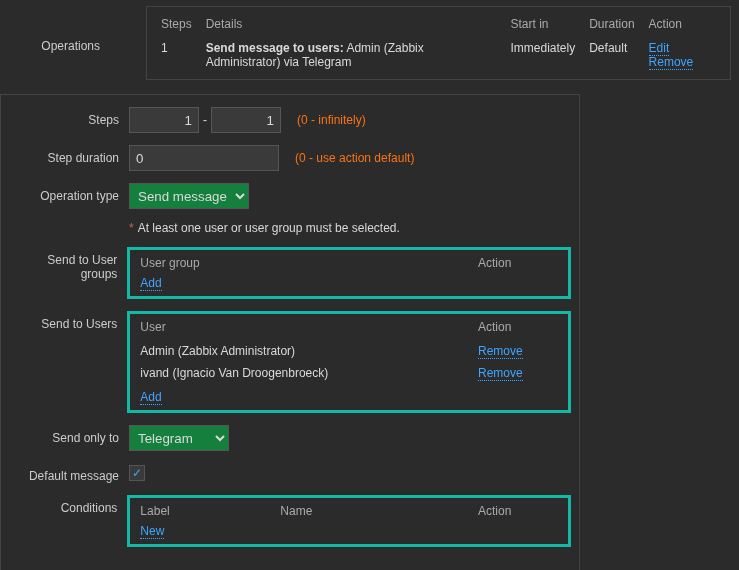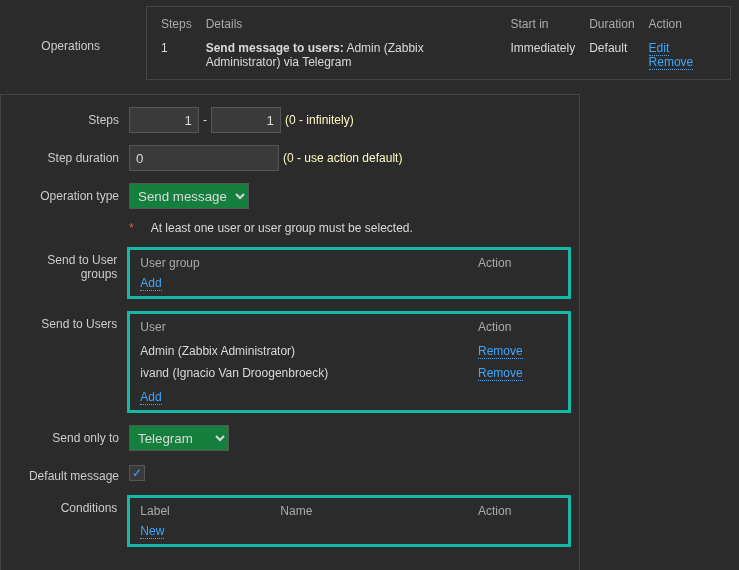--- a/index.html
+++ b/index.html
@@ -72,21 +72,21 @@
     height: 26px;
   }
   input.right { text-align: right; }
   select {
     background: #15803d;
     border: 1px solid #555;
     color: #d9d9d9;
     padding: 3px 4px;
     height: 26px;
   }
-  .hint { color: #fef9c3; margin-left: 4px; }
+  .hint { color: #f97316; margin-left: 16px; }
   .req { color: #e45959; }
   .subtable {
     border: 3px solid #14b8a6;
     width: 450px;
     padding: 6px 10px;
   }
   .subtable .hdr {
     display: flex;
     color: #aaa;
     margin-bottom: 6px;
@@ -166,21 +166,21 @@
       <div class="form-row">
         <div class="flabel">Operation type</div>
         <select style="width:120px">
           <option>Send message</option>
         </select>
       </div>
 
       <div class="form-row">
         <div class="flabel"></div>
         <span class="req">*</span>
-        <span style="margin-left:17px;">At least one user or user group must be selected.</span>
+        <span style="margin-left:4px;">At least one user or user group must be selected.</span>
       </div>
 
       <div class="form-row">
         <div class="flabel">Send to User groups</div>
         <div class="subtable">
           <div class="hdr">
             <div style="flex:1">User group</div>
             <div style="width:80px">Action</div>
           </div>
           <div><span class="link">Add</span></div>

